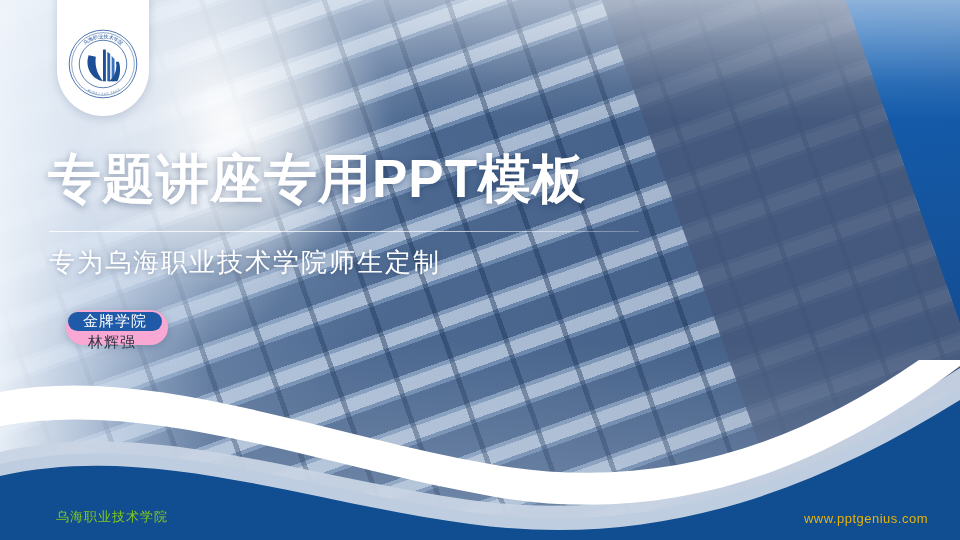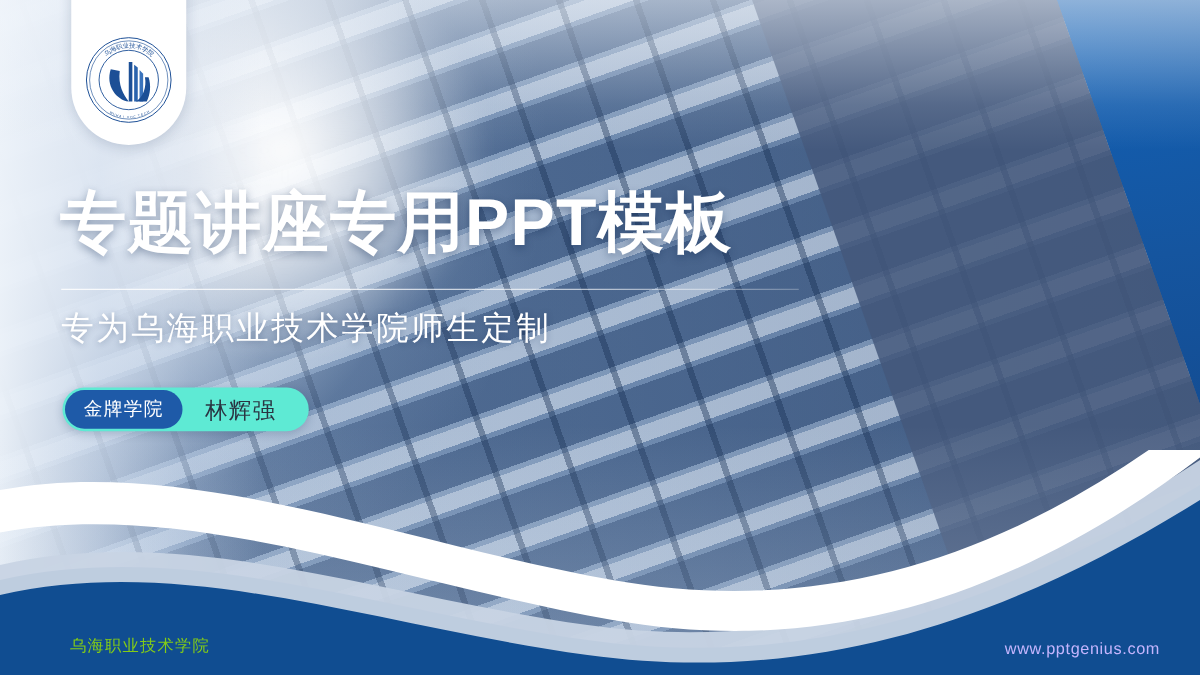--- a/index.html
+++ b/index.html
@@ -163,47 +163,48 @@
     line-height: 1.25;
     color: #ffffff;
     letter-spacing: 2px;
     text-shadow: 0 1px 5px rgba(16,40,80,0.35);
     white-space: nowrap;
   }
 
   
   .pill-group {
     position: absolute;
-    left: 50px;
+    left: 66px;
     top: 310px;
     height: 35px;
     display: flex;
     align-items: center;
-    background: #5eead4;
+    background: #f9a8d4;
     border-radius: 18px;
     padding-right: 4px;
     box-shadow: 0 2px 8px rgba(20,45,85,0.22);
+    flex-direction: column;
   }
   .pill-primary {
     height: 31px;
     display: flex;
     align-items: center;
     padding: 0 15px;
     margin: 2px;
     background: #1e5aa8;
     color: #ffffff;
     border-radius: 16px;
     font-size: 15px;
     letter-spacing: 1px;
     white-space: nowrap;
   }
   .pill-name {
     padding: 0 22px 0 16px;
     color: #2a3442;
-    font-size: 18px;
+    font-size: 15px;
     letter-spacing: 1px;
     white-space: nowrap;
   }
 
   
   .wave { position: absolute; left: 0; bottom: 0; width: 960px; height: 180px; }
 
   
   .footer-left {
     position: absolute;
@@ -211,21 +212,21 @@
     bottom: 14px;
     font-size: 13px;
     color: #84cc16;
     letter-spacing: 1px;
   }
   .footer-right {
     position: absolute;
     right: 32px;
     bottom: 14px;
     font-size: 13px;
-    color: #c4b5fd;
+    color: #eab308;
     letter-spacing: .5px;
   }
 </style>
 </head>
 <body>
 
 <div id="slide">
 
   <div class="photo">
     <div class="sky"></div>

